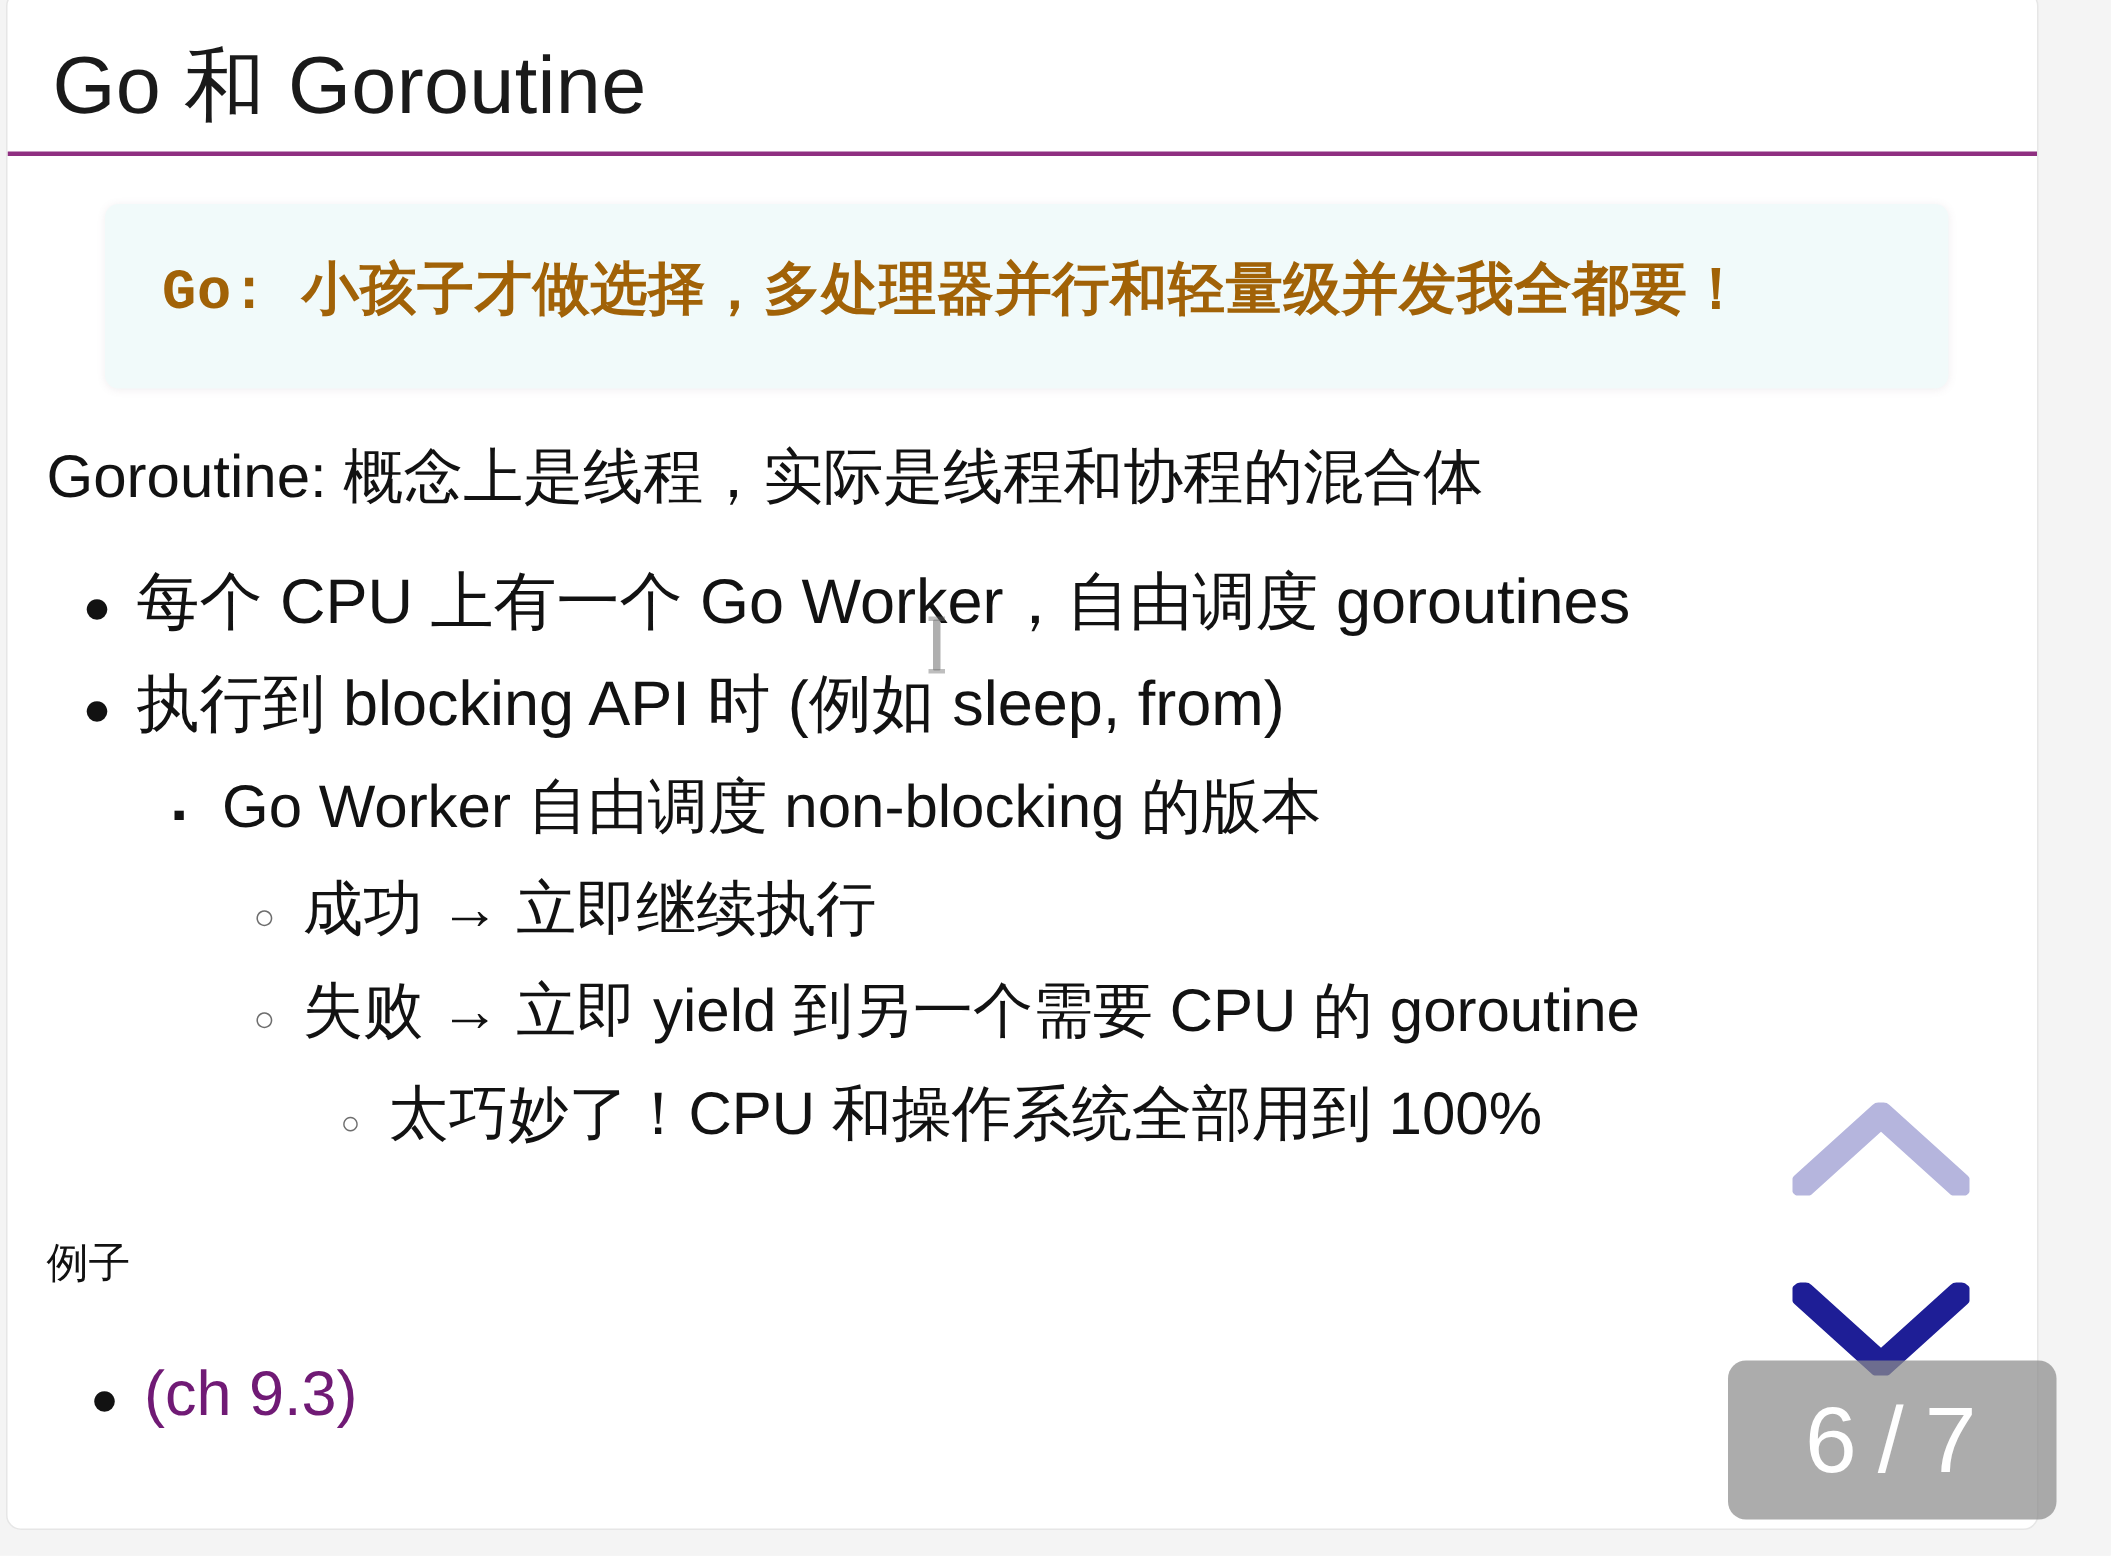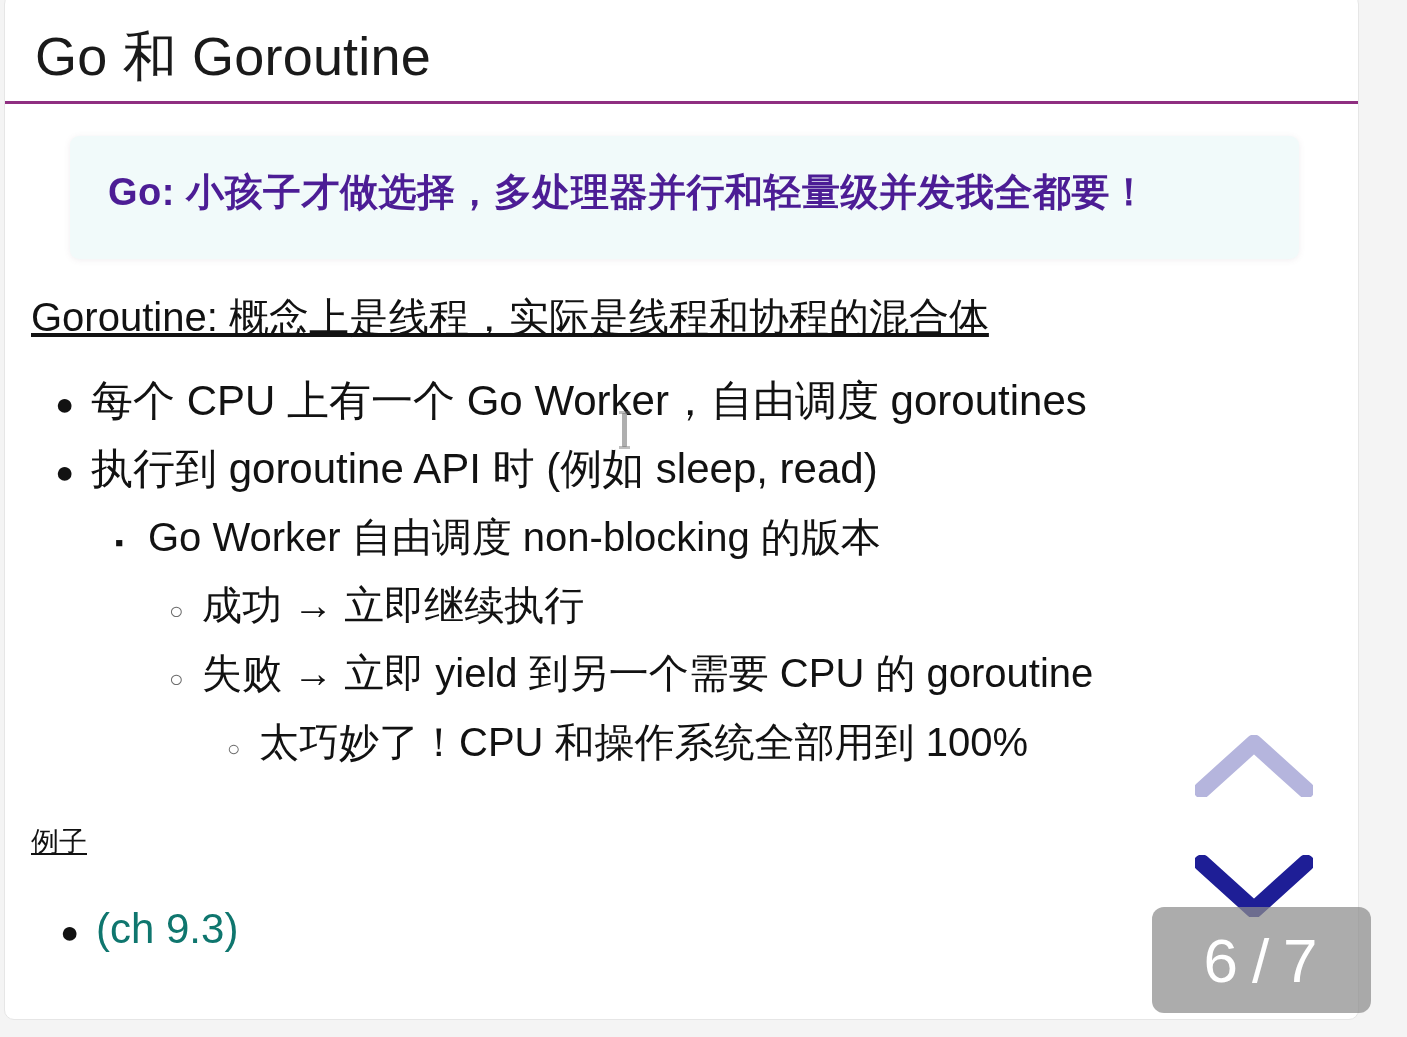--- a/index.html
+++ b/index.html
@@ -64,35 +64,34 @@
     height: 123px;
     background: #f1fafa;
     border-radius: 9px;
     box-shadow: 0 1px 6px rgba(120, 90, 110, 0.10);
     box-sizing: border-box;
   }
   #quote-text {
     position: absolute;
     left: 38px;
     top: 31px;
-    font-family: Liberation Sans, sans-serif;
+    font-family: Liberation Mono, monospace;
     font-size: 38px;
     font-weight: 600;
-    color: #4c1d95;
+    color: #a16207;
     white-space: nowrap;
     letter-spacing: 0.5px;
   }
 
   
   .body-line {
     position: absolute;
     color: #121212;
     white-space: nowrap;
     font-weight: 400;
-    text-decoration: underline;
   }
 
   #lead-line {
     left: 26px;
     top: 295px;
     font-size: 40px;
   }
 
   .bullet-row {
     position: absolute;
@@ -137,21 +136,21 @@
     font-size: 28px;
   }
 
   #b7 { left: 55px; top: 910px; }
 
   .book-title {
     font-style: italic;
     color: #1b1b9e;
   }
   .book-chapter {
-    color: #0f766e;
+    color: #701a75;
   }
 
   
   #text-caret {
     position: absolute;
     left: 617px;
     top: 418px;
     width: 5px;
     height: 34px;
     background: rgba(110,110,110,0.55);
@@ -217,21 +216,21 @@
 
     <div id="lead-line" class="body-line">Goroutine: 概念上是线程，实际是线程和协程的混合体</div>
 
     <div id="b1" class="bullet-row lvl1">
       <span class="marker">●</span>
       <span>每个 CPU 上有一个 Go Worker，自由调度 goroutines</span>
     </div>
 
     <div id="b2" class="bullet-row lvl1">
       <span class="marker">●</span>
-      <span>执行到 goroutine API 时 (例如 sleep, read)</span>
+      <span>执行到 blocking API 时 (例如 sleep, from)</span>
     </div>
 
     <div id="b3" class="bullet-row lvl2">
       <span class="marker">▪</span>
       <span>Go Worker 自由调度 non-blocking 的版本</span>
     </div>
 
     <div id="b4" class="bullet-row lvl3">
       <span class="marker">○</span>
       <span>成功 → 立即继续执行</span>

